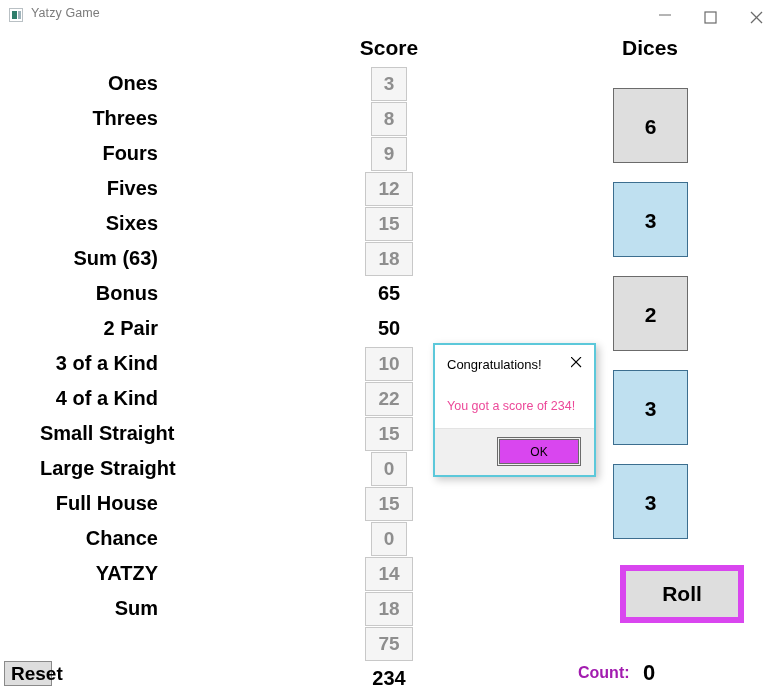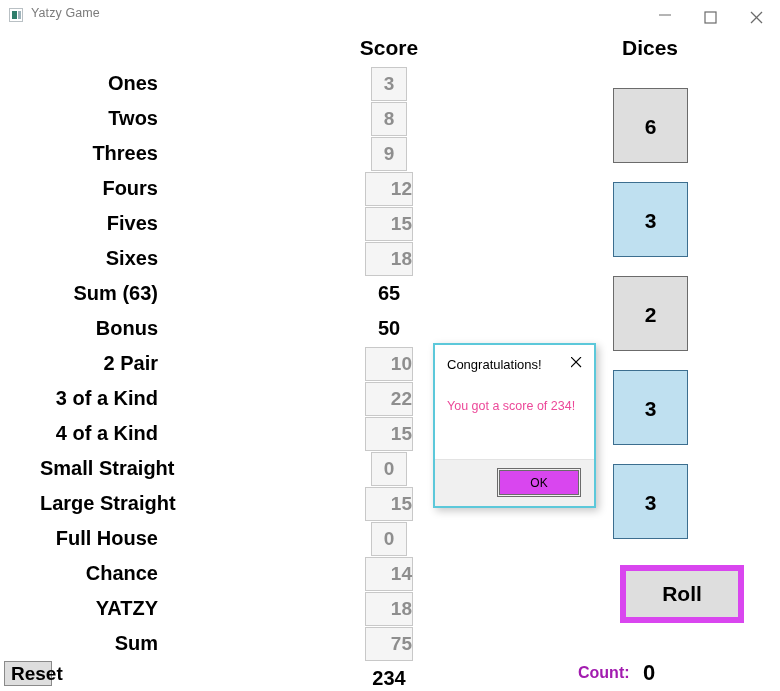--- a/index.html
+++ b/index.html
@@ -110,21 +110,21 @@
     font-size: 19px;
     font-family: "Liberation Sans", sans-serif;
     height: 34px;
     line-height: 32px;
     text-align: center;
     box-sizing: border-box;
     padding: 0;
     cursor: default;
   }
   .score-btn.w1 { width: 36px; }
-  .score-btn.w2 { width: 48px; text-align: right; }
+  .score-btn.w2 { width: 48px; }
   .score-plain {
     font-weight: bold;
     font-size: 20px;
     color: #000000;
     text-align: center;
     line-height: 35px;
   }
 
   
   .die {
@@ -186,21 +186,21 @@
     left: 643px; top: 660px;
     font-weight: bold;
     font-size: 22px;
     color: #000000;
   }
 
   
   #dialog {
     position: absolute;
     left: 433px; top: 343px;
-    width: 163px; height: 165px;
+    width: 163px; height: 134px;
     box-sizing: border-box;
     border: 2px solid #5cc8da;
     background: #ffffff;
     box-shadow: 3px 3px 8px rgba(0,0,0,0.22);
   }
   #dlg-title {
     position: absolute;
     left: 12px; top: 12px;
     font-size: 13px;
     color: #000000;
@@ -268,21 +268,20 @@
       <line x1="12" y1="1" x2="1" y2="12" stroke="#6b6b6b" stroke-width="1.2"></line>
     </svg>
   </div>
 </div>
 
 <div class="col-head" id="head-score">Score</div>
 <div class="col-head" id="head-dices">Dices</div>
 
 <div id="labels">
     <div class="cat-label">Ones</div>
-    <div class="cat-label">Twos</div>
     <div class="cat-label">Threes</div>
     <div class="cat-label">Fours</div>
     <div class="cat-label">Fives</div>
     <div class="cat-label">Sixes</div>
     <div class="cat-label">Sum (63)</div>
     <div class="cat-label">Bonus</div>
     <div class="cat-label">2 Pair</div>
     <div class="cat-label">3 of a Kind</div>
     <div class="cat-label">4 of a Kind</div>
     <div class="cat-label">Small Straight</div>

